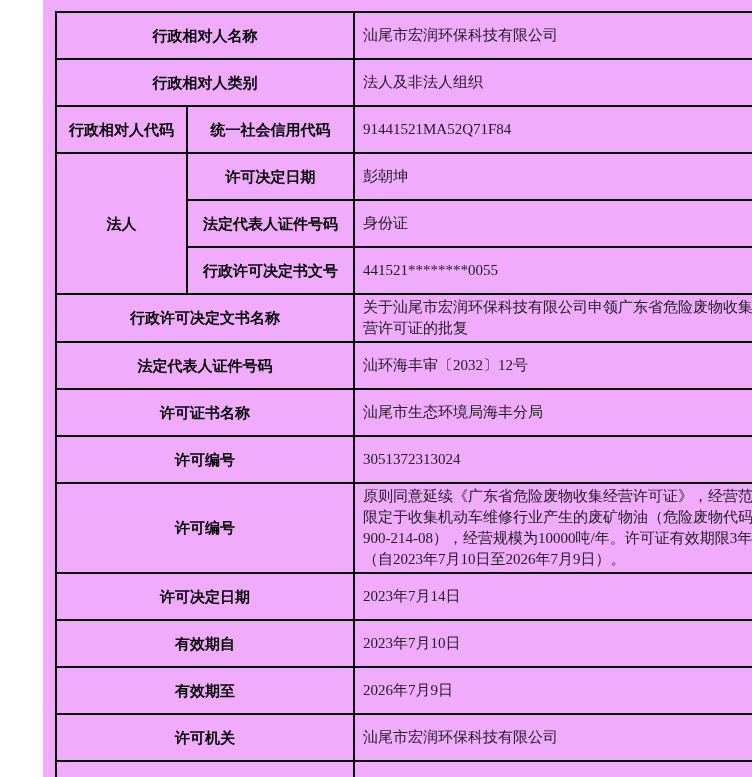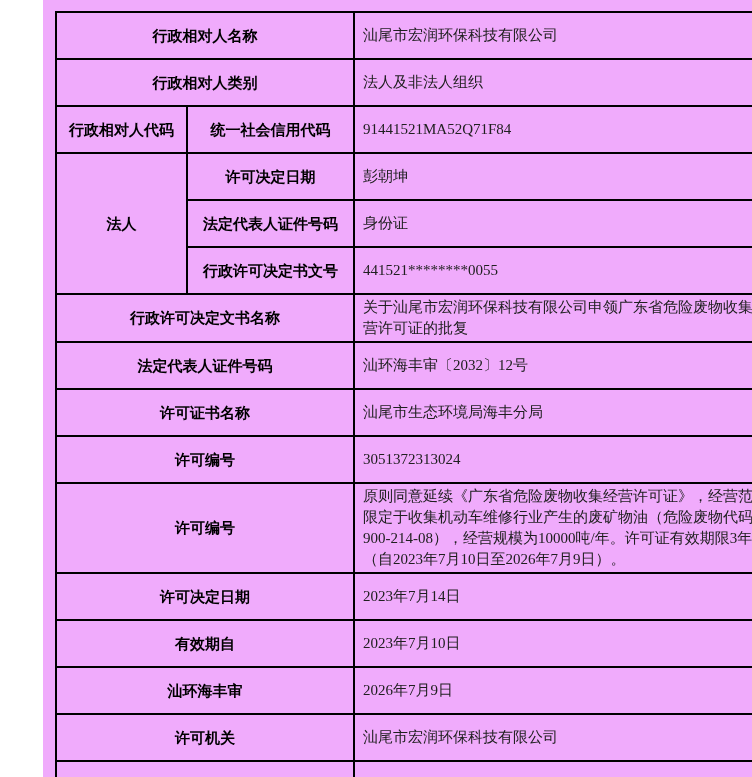--- a/index.html
+++ b/index.html
@@ -125,21 +125,21 @@
       <th class="lbl" colspan="2">许可决定日期</th>
       <td class="val">2023年7月14日</td>
     </tr>
 
     <tr class="r-std">
       <th class="lbl" colspan="2">有效期自</th>
       <td class="val">2023年7月10日</td>
     </tr>
 
     <tr class="r-std">
-      <th class="lbl" colspan="2">汕环海丰审</th>
+      <th class="lbl" colspan="2">有效期至</th>
       <td class="val">2026年7月9日</td>
     </tr>
 
     <tr class="r-std">
       <th class="lbl" colspan="2">许可机关</th>
       <td class="val">汕尾市宏润环保科技有限公司</td>
     </tr>
 
     <tr class="r-stub">
       <th class="lbl" colspan="2"></th>

